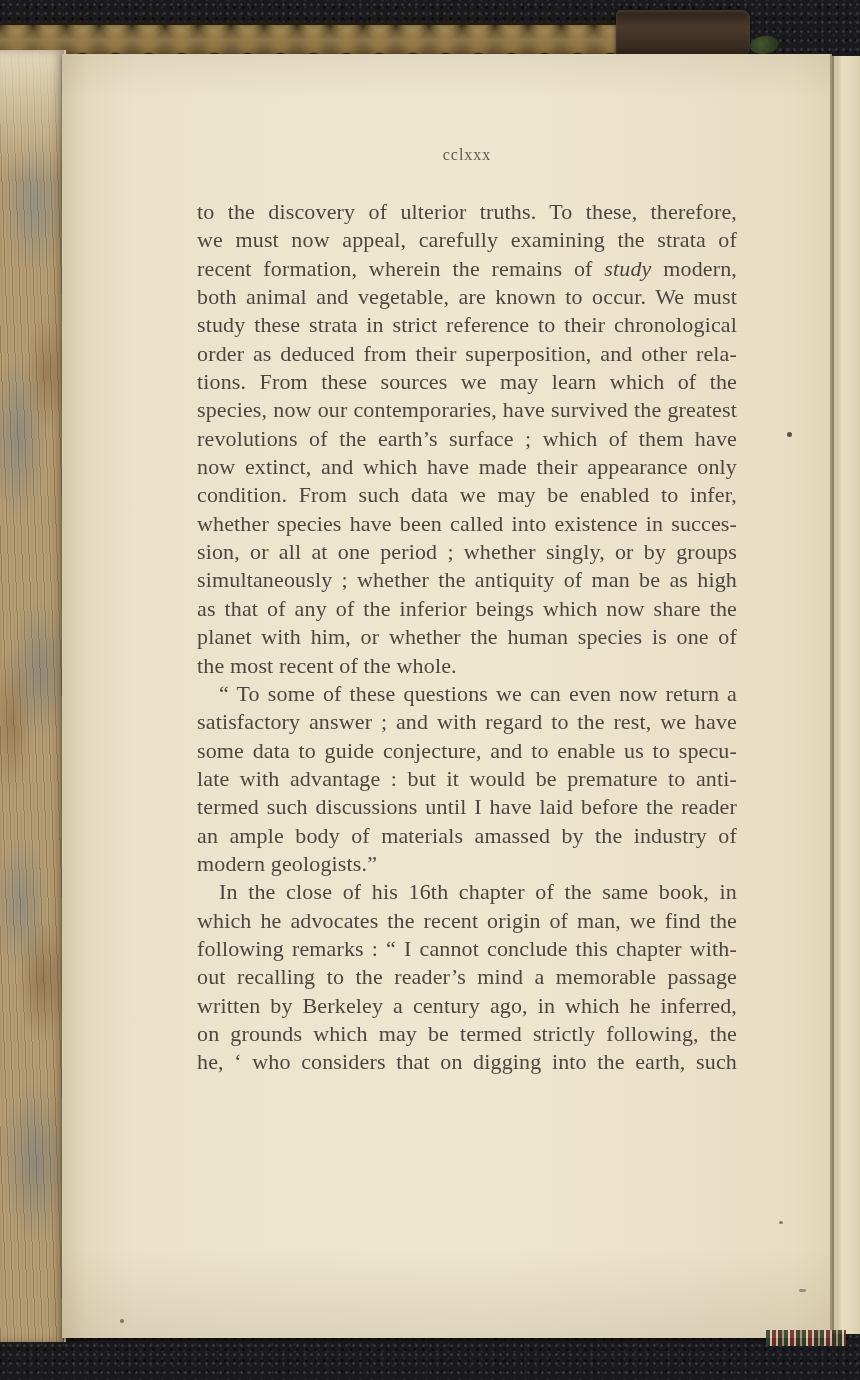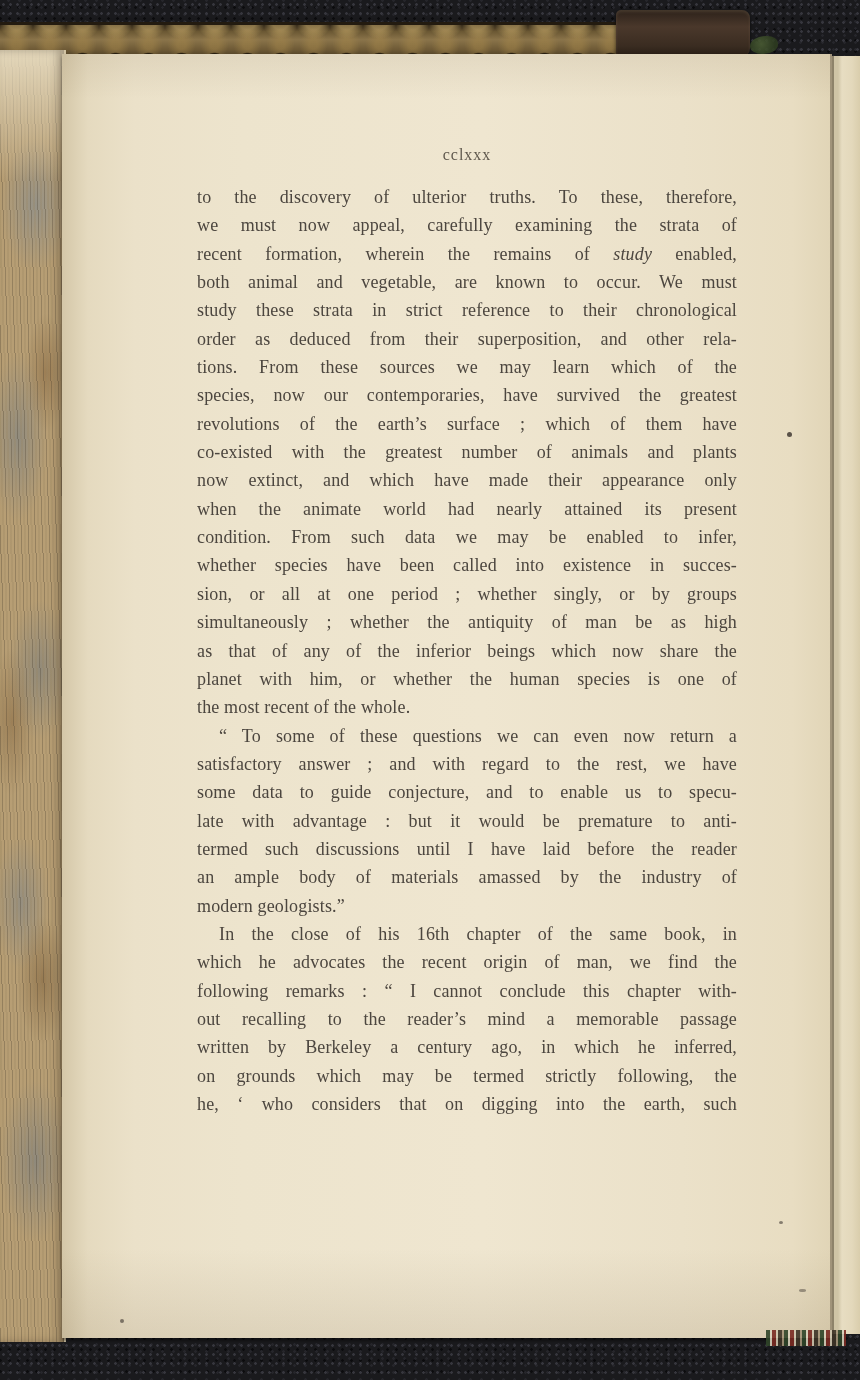--- a/index.html
+++ b/index.html
@@ -76,22 +76,22 @@
       #2f4428 0 4px, #d8d0ba 4px 6px, #7a2a22 6px 10px, #cfc6ae 10px 12px,
       #3d3326 12px 16px, #a59579 16px 18px);
     opacity:.9;
   }
   .page-number{
     position:absolute;left:135px;top:92px;width:540px;
     text-align:center;font-size:16px;letter-spacing:1px;
     color:#5f584d;
   }
   .text-block{
-    position:absolute;left:135px;top:129px;width:540px;
-    font-size:18px;line-height:28.35px;color:var(--ink,#4c463f);
+    position:absolute;left:135px;top:144px;width:540px;
+    font-size:22px;line-height:28.35px;color:var(--ink,#4c463f);
     letter-spacing:.15px;
   }
   .line{text-align:justify;text-align-last:justify;white-space:normal;}
   .line.pend{text-align-last:left;}
   .line.ind{text-indent:22px;}
   .line em{font-style:italic;}
   .page-speck{position:absolute;border-radius:50%;background:#5a5248;}
   .speck-a{left:787px;top:432px;width:5px;height:5px;}
   .speck-b{left:779px;top:1221px;width:4px;height:3px;opacity:.7;}
   .speck-c{left:799px;top:1289px;width:7px;height:3px;opacity:.55;border-radius:40%;}
@@ -104,30 +104,28 @@
   <div class="gilt-band"></div>
   <div class="leather-fragment"></div>
   <div class="foliage-speck"></div>
   <div class="marble-edge"></div>
 
   <div class="book-page">
     <div class="page-number">cclxxx</div>
     <div class="text-block">
         <div class="line"><span>to the discovery of ulterior truths.  To these, therefore,</span></div>
         <div class="line"><span>we must now appeal, carefully examining the strata of</span></div>
-        <div class="line"><span>recent formation, wherein the remains of </span><em>study</em><span> enabled,</span></div>
+        <div class="line"><span>recent formation, wherein the remains of </span><em>study</em><span> modern,</span></div>
         <div class="line"><span>both animal and vegetable, are known to occur.  We must</span></div>
         <div class="line"><span>study these strata in strict reference to their chronological</span></div>
         <div class="line"><span>order as deduced from their superposition, and other rela-</span></div>
         <div class="line"><span>tions.  From these sources we may learn which of the</span></div>
         <div class="line"><span>species, now our contemporaries, have survived the greatest</span></div>
         <div class="line"><span>revolutions of the earth’s surface ; which of them have</span></div>
-        <div class="line"><span>co-existed with the greatest number of animals and plants</span></div>
         <div class="line"><span>now extinct, and which have made their appearance only</span></div>
-        <div class="line"><span>when the animate world had nearly attained its present</span></div>
         <div class="line"><span>condition.  From such data we may be enabled to infer,</span></div>
         <div class="line"><span>whether species have been called into existence in succes-</span></div>
         <div class="line"><span>sion, or all at one period ; whether singly, or by groups</span></div>
         <div class="line"><span>simultaneously ; whether the antiquity of man be as high</span></div>
         <div class="line"><span>as that of any of the inferior beings which now share the</span></div>
         <div class="line"><span>planet with him, or whether the human species is one of</span></div>
         <div class="line pend"><span>the most recent of the whole.</span></div>
         <div class="line ind"><span>“ To some of these questions we can even now return a</span></div>
         <div class="line"><span>satisfactory answer ; and with regard to the rest, we have</span></div>
         <div class="line"><span>some data to guide conjecture, and to enable us to specu-</span></div>

